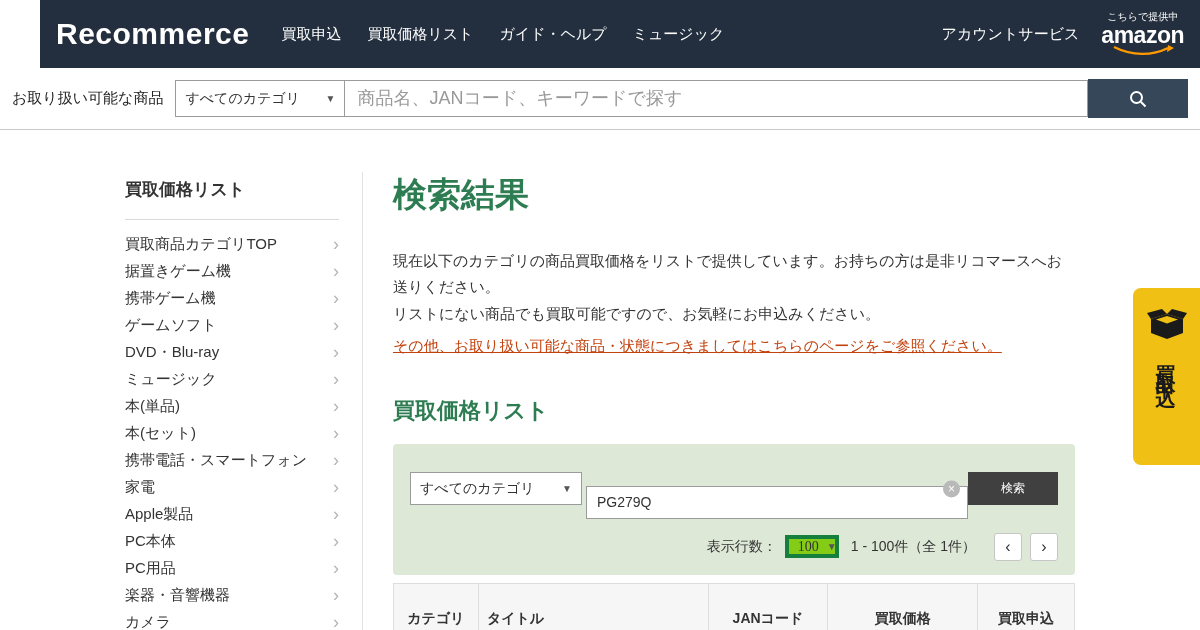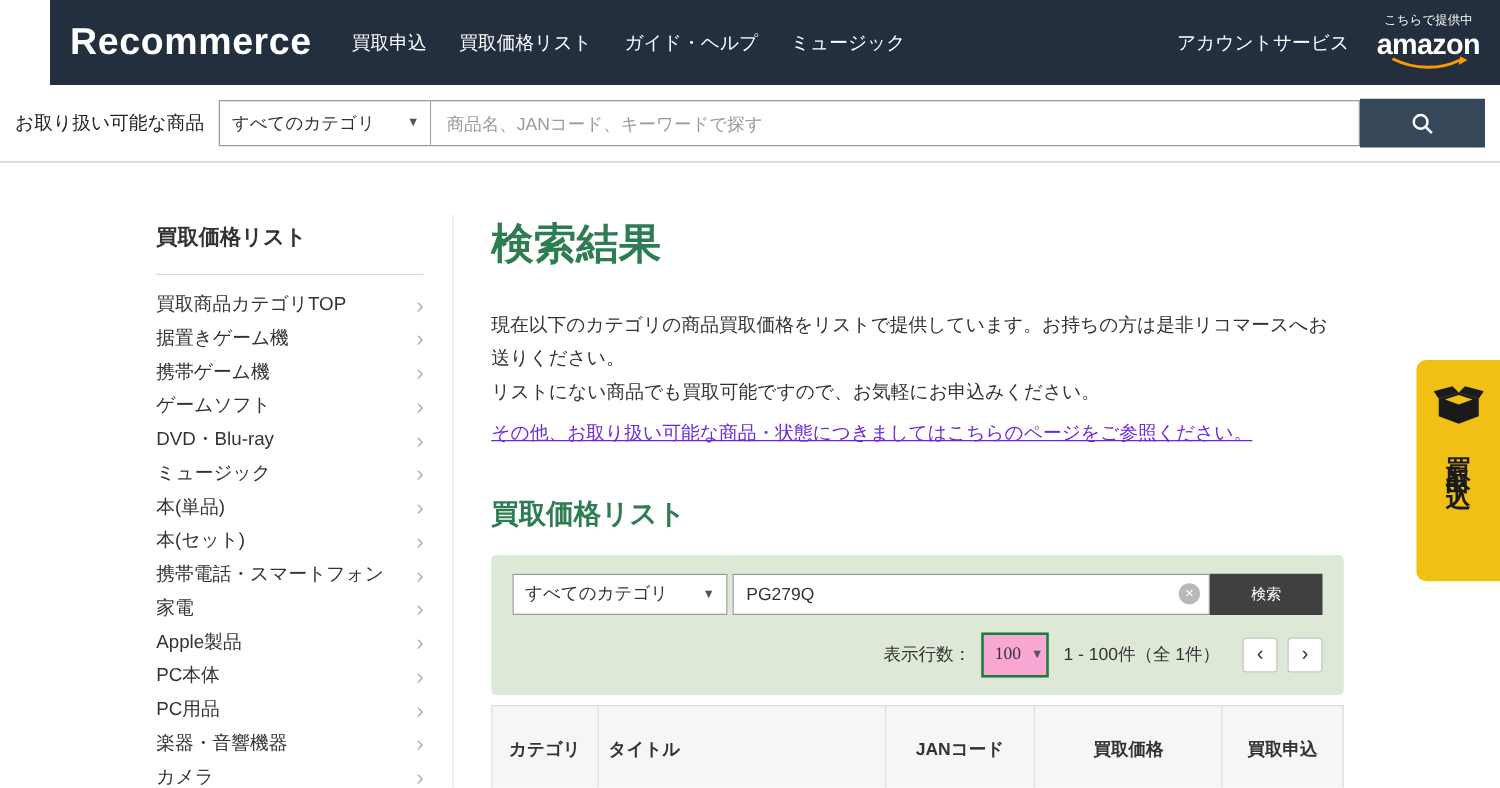--- a/index.html
+++ b/index.html
@@ -30,21 +30,21 @@
   .search-group{display:flex;align-items:center;flex:1;}
   .selectbox{
     display:flex;align-items:center;justify-content:space-between;
     background:#fff;border:1px solid #9b9b9b;box-sizing:border-box;
     font-size:14px;color:#333;padding:0 9px;cursor:pointer;user-select:none;font-family:Liberation Serif, serif;
   }
   .selectbox .caret{font-size:10px;color:#555;margin-left:8px;}
   .strip-select{width:170px;height:37px;}
   .strip-input{
     flex:1;height:37px;border:1px solid #9b9b9b;border-left:none;box-sizing:border-box;
-    font-size:14px;padding:0 12px;outline:none;color:#333;
+    font-size:18px;padding:0 12px;outline:none;color:#333;
     font-family:"Liberation Sans","DejaVu Sans",sans-serif;
   }
   .strip-input::placeholder{color:#999;}
   .strip-search-btn{
     width:100px;height:39px;background:#36475a;border:none;cursor:pointer;
     display:flex;align-items:center;justify-content:center;
   }
   
   .container{width:950px;margin:0 auto;display:flex;padding-top:42px;box-sizing:border-box;}
   .sidebar{width:238px;box-sizing:border-box;padding-right:23px;border-right:1px solid #e2e2e2;flex-shrink:0;}
@@ -52,44 +52,45 @@
   .sidebar ul{list-style:none;margin:10px 0 0 0;padding:0;}
   .sidebar li{
     display:flex;align-items:center;justify-content:space-between;
     font-size:15px;color:#333;padding:4px 0;cursor:pointer;line-height:19px;
   }
   .sidebar .chev{color:#b5b5b5;font-size:18px;line-height:1;}
   .main{flex:1;padding-left:30px;box-sizing:border-box;}
   
   .page-title{font-size:34px;font-weight:bold;color:#2e7d52;margin:0 0 30px 0;}
   .intro{font-size:15px;color:#333;line-height:1.75;margin:0 0 10px 0;}
-  .more-link{display:inline-block;font-size:15px;color:#6d28d9;text-decoration:underline;cursor:pointer;margin-bottom:26px;}
+  .more-link{display:inline-block;font-size:15px;color:#c2410c;text-decoration:underline;cursor:pointer;margin-bottom:26px;}
   .section-title{font-size:22px;font-weight:bold;color:#2e7d52;margin:14px 0 18px 0;}
   
   .filter-panel{background:#dde8d7;border-radius:4px;padding:15px 17px 14px 17px;box-sizing:border-box;}
   .filter-row1{display:flex;align-items:center;}
   .filter-select{width:172px;height:33px;}
   .keyword-wrap{position:relative;flex:1;margin-left:4px;}
   .keyword-input{
     width:100%;height:33px;border:1px solid #9b9b9b;box-sizing:border-box;
     font-size:14px;padding:0 30px 0 10px;outline:none;color:#333;
     font-family:"Liberation Sans","DejaVu Sans",sans-serif;
+    margin-top:27px;
   }
   .clear-icon{
     position:absolute;right:8px;top:50%;transform:translateY(-50%);
     width:17px;height:17px;border-radius:50%;background:#b9b9b9;color:#fff;
     font-size:12px;line-height:17px;text-align:center;cursor:pointer;user-select:none;
   }
   .btn-dark{
     width:90px;height:33px;background:#404040;color:#fff;border:none;font-size:12px;
     cursor:pointer;font-family:Liberation Sans, sans-serif;
   }
   .filter-row2{display:flex;align-items:center;justify-content:flex-end;margin-top:14px;gap:8px;}
   .rows-label{font-size:14px;color:#333;}
-  .rows-select{width:54px;height:36px;background:#f9a8d4;border:2px solid #15803d;}
+  .rows-select{width:54px;height:23px;background:#84cc16;border:4px solid #15803d;}
   .range-text{font-size:14px;color:#333;margin-left:4px;margin-right:10px;}
   .page-btn{
     width:28px;height:28px;background:#fff;border:1px solid #c6c6c6;border-radius:3px;
     font-size:16px;color:#333;cursor:pointer;line-height:1;padding:0;
   }
   
   .price-table{width:100%;border-collapse:collapse;margin-top:8px;}
   .price-table th,.price-table td{border:1px solid #ddd;font-size:14px;box-sizing:border-box;}
   .price-table th{background:#f6f6f6;color:#333;font-weight:bold;padding:26px 8px;text-align:center;}
   .price-table th.col-title{text-align:left;}

